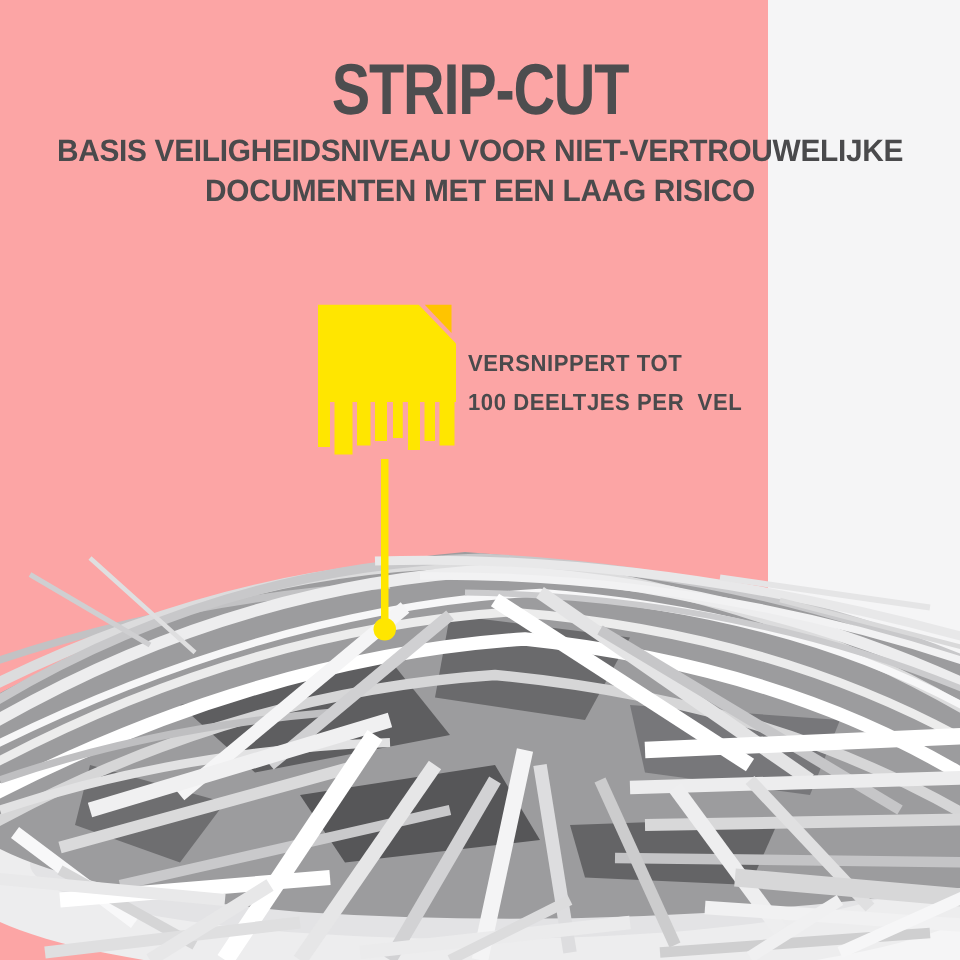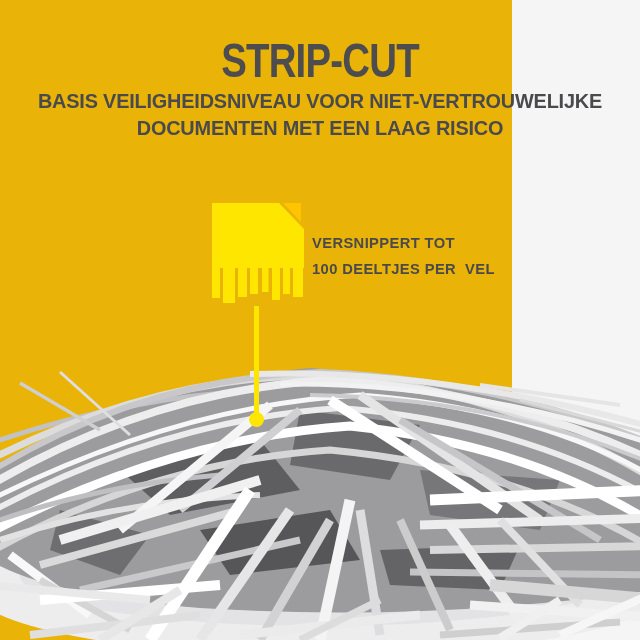--- a/index.html
+++ b/index.html
@@ -1,21 +1,21 @@
 <!DOCTYPE html>
 <html><head>
 <meta charset="utf-8">
 <style>
   html,body{margin:0;padding:0;}
   body{
     width:640px;height:640px;overflow:hidden;
     font-family:"Liberation Sans", sans-serif;
     background:#f5f5f6;
   }
-  .stage{position:relative;width:512px;height:640px;background:#eab308;}
+  .stage{position:relative;width:512px;height:640px;background:#fca5a5;}
 
   .title{
     position:absolute;top:33px;left:0;width:640px;
     text-align:center;
     font-size:48px;font-weight:700;letter-spacing:-1px;
     color:#4d4d4f;
     transform:scaleX(0.80);transform-origin:50% 50%;
     white-space:pre;
   }
   .subtitle{

